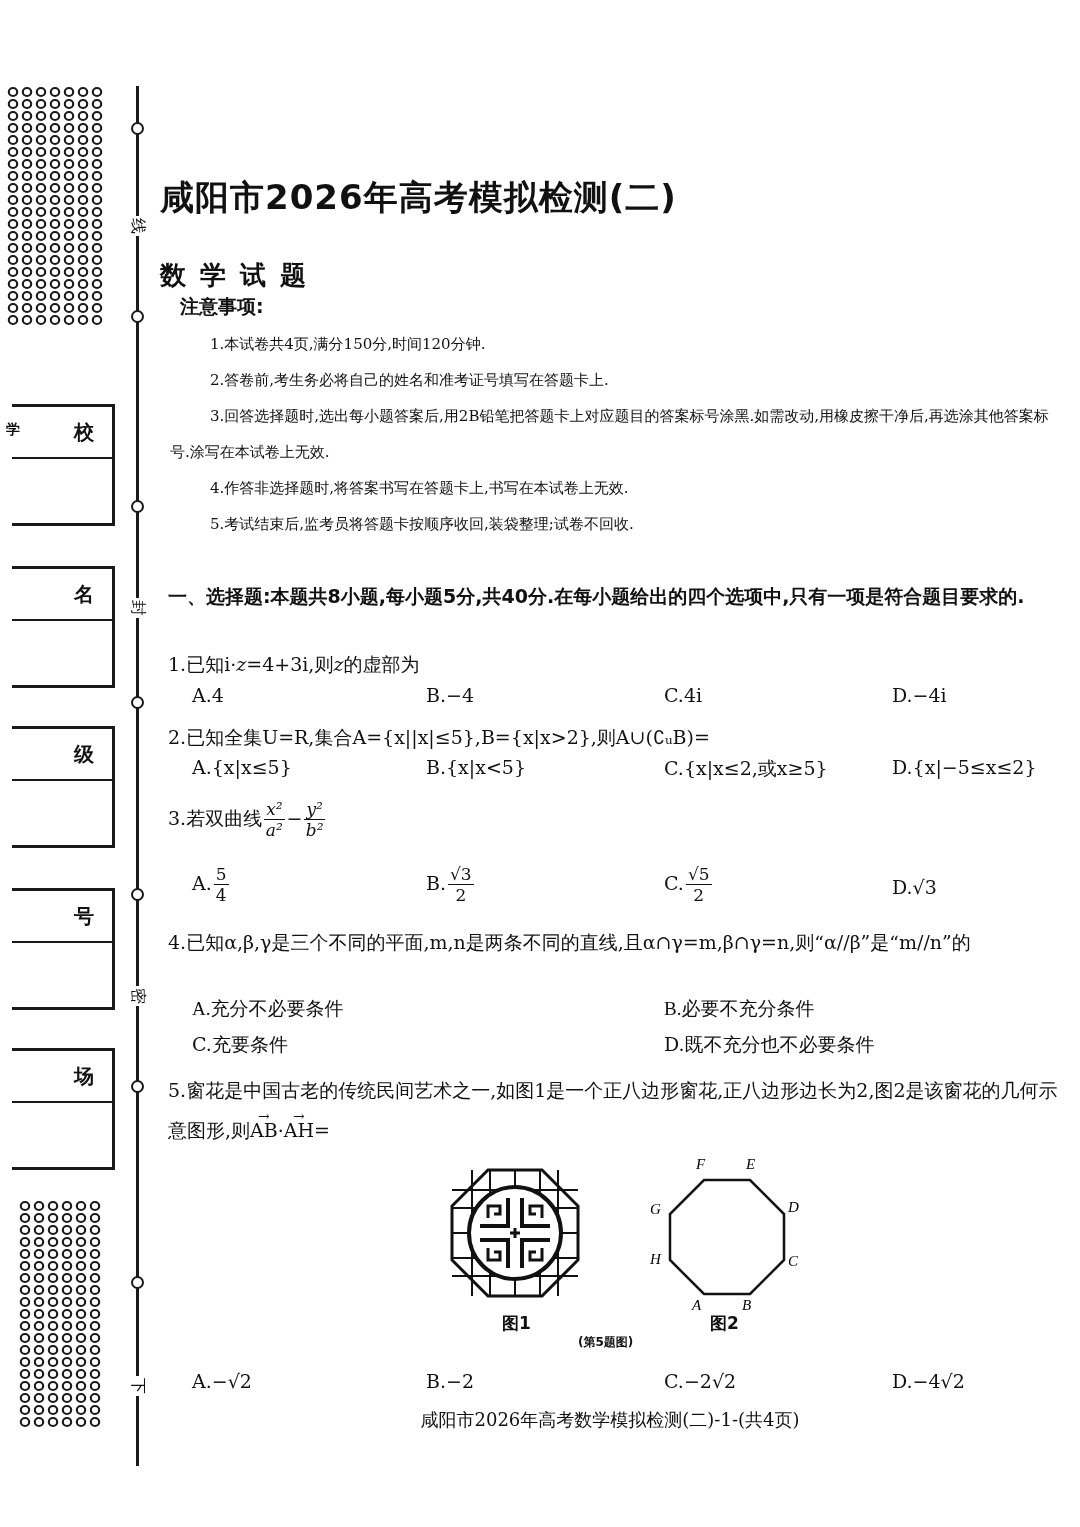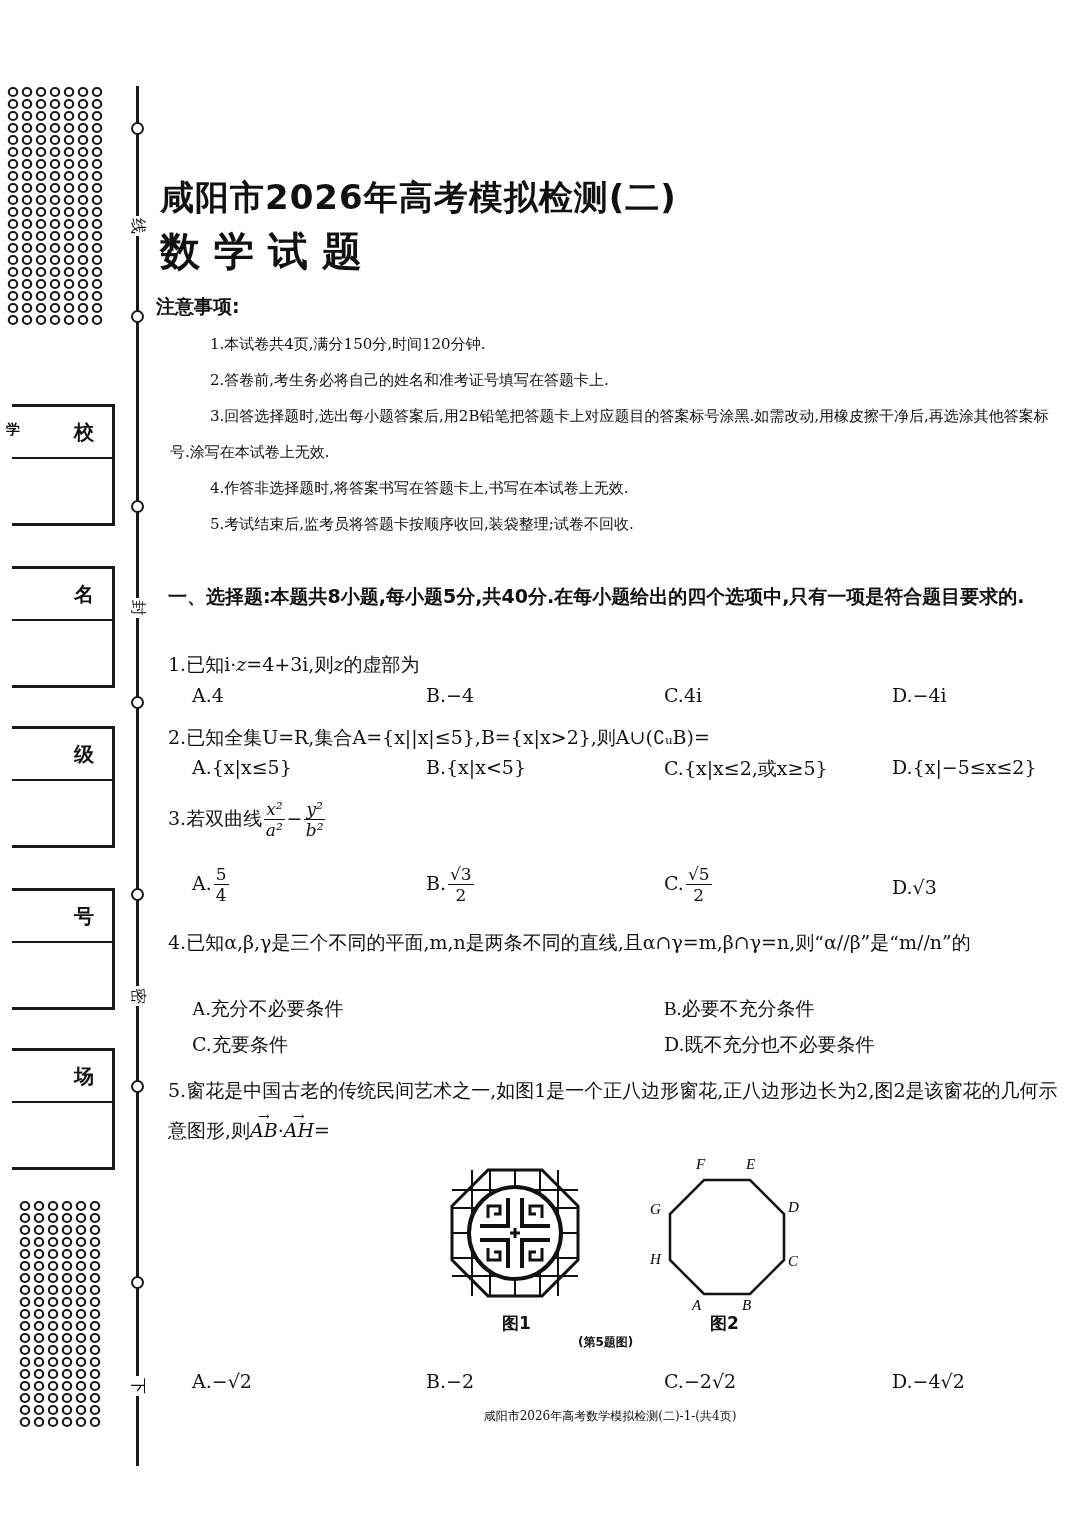--- a/index.html
+++ b/index.html
@@ -36,48 +36,48 @@
       font-family: "DejaVu Sans", sans-serif;
     }
     .info-box .edge { position: absolute; left: -6px; top: 14px; font-size: 14px; font-weight: bold; font-family: "DejaVu Sans", sans-serif; }
 
     
     .title {
       position: absolute; left: 160px; width: 900px; text-align: left;
       font-family: "DejaVu Sans", sans-serif; font-weight: bold;
     }
     .title.main { top: 175px; font-size: 34px; letter-spacing: 1px; }
-    .title.sub { top: 224px; font-size: 40px; letter-spacing: 14px; }
-
-    .notes-head { position: absolute; left: 156px; top: 294px; font-size: 19px; font-weight: bold; font-family: "DejaVu Sans", sans-serif; }
+    .title.sub { top: 258px; font-size: 26px; letter-spacing: 14px; }
+
+    .notes-head { position: absolute; left: 180px; top: 294px; font-size: 19px; font-weight: bold; font-family: "DejaVu Sans", sans-serif; }
     .note { position: absolute; left: 170px; width: 885px; font-size: 15px; line-height: 36px; text-indent: 40px; }
     .note.n1 { top: 326px; }
     .note.n2 { top: 362px; }
     .note.n3 { top: 398px; }
     .note.n4 { top: 470px; }
     .note.n5 { top: 506px; }
 
     .section { position: absolute; left: 168px; top: 578px; width: 892px; font-size: 19px; font-weight: bold; line-height: 36px; font-family: "DejaVu Sans", sans-serif; padding-left: 36px; text-indent: -36px; }
 
     .q { position: absolute; left: 168px; width: 890px; font-size: 19px; line-height: 36px; }
     .opts { position: absolute; left: 192px; width: 870px; font-size: 19px; height: 36px; }
     .opts .o { position: absolute; top: 0; white-space: nowrap; }
     .o.a { left: 0; } .o.b { left: 234px; } .o.c { left: 472px; } .o.d { left: 700px; }
 
     .frac { display: inline-block; vertical-align: middle; text-align: center; line-height: 1; margin: 0 2px; }
     .frac .num { display: block; border-bottom: 1.5px solid #111; padding: 0 2px 1px; font-size: 17px; }
     .frac .den { display: block; padding-top: 2px; font-size: 17px; }
     .it { font-style: italic; }
-    .vec { position: relative; display: inline-block; font-style: italic; }
+    .vec { position: relative; display: inline-block; }
     .vec::before { content: "→"; position: absolute; left: 0; right: 0; top: -14px; text-align: center; font-size: 14px; font-style: normal; }
 
     .figure { position: absolute; }
     .fig-cap { position: absolute; font-size: 17px; font-weight: bold; font-family: "DejaVu Sans", sans-serif; }
 
-    .footer { position: absolute; left: 160px; top: 1408px; width: 900px; text-align: center; font-size: 12px; }
+    .footer { position: absolute; left: 160px; top: 1408px; width: 900px; text-align: center; font-size: 18px; }
   </style>
 </head>
 <body>
 
 <div class="dots top" id="dotsTop">
     <span></span>
     <span></span>
     <span></span>
     <span></span>
     <span></span>

